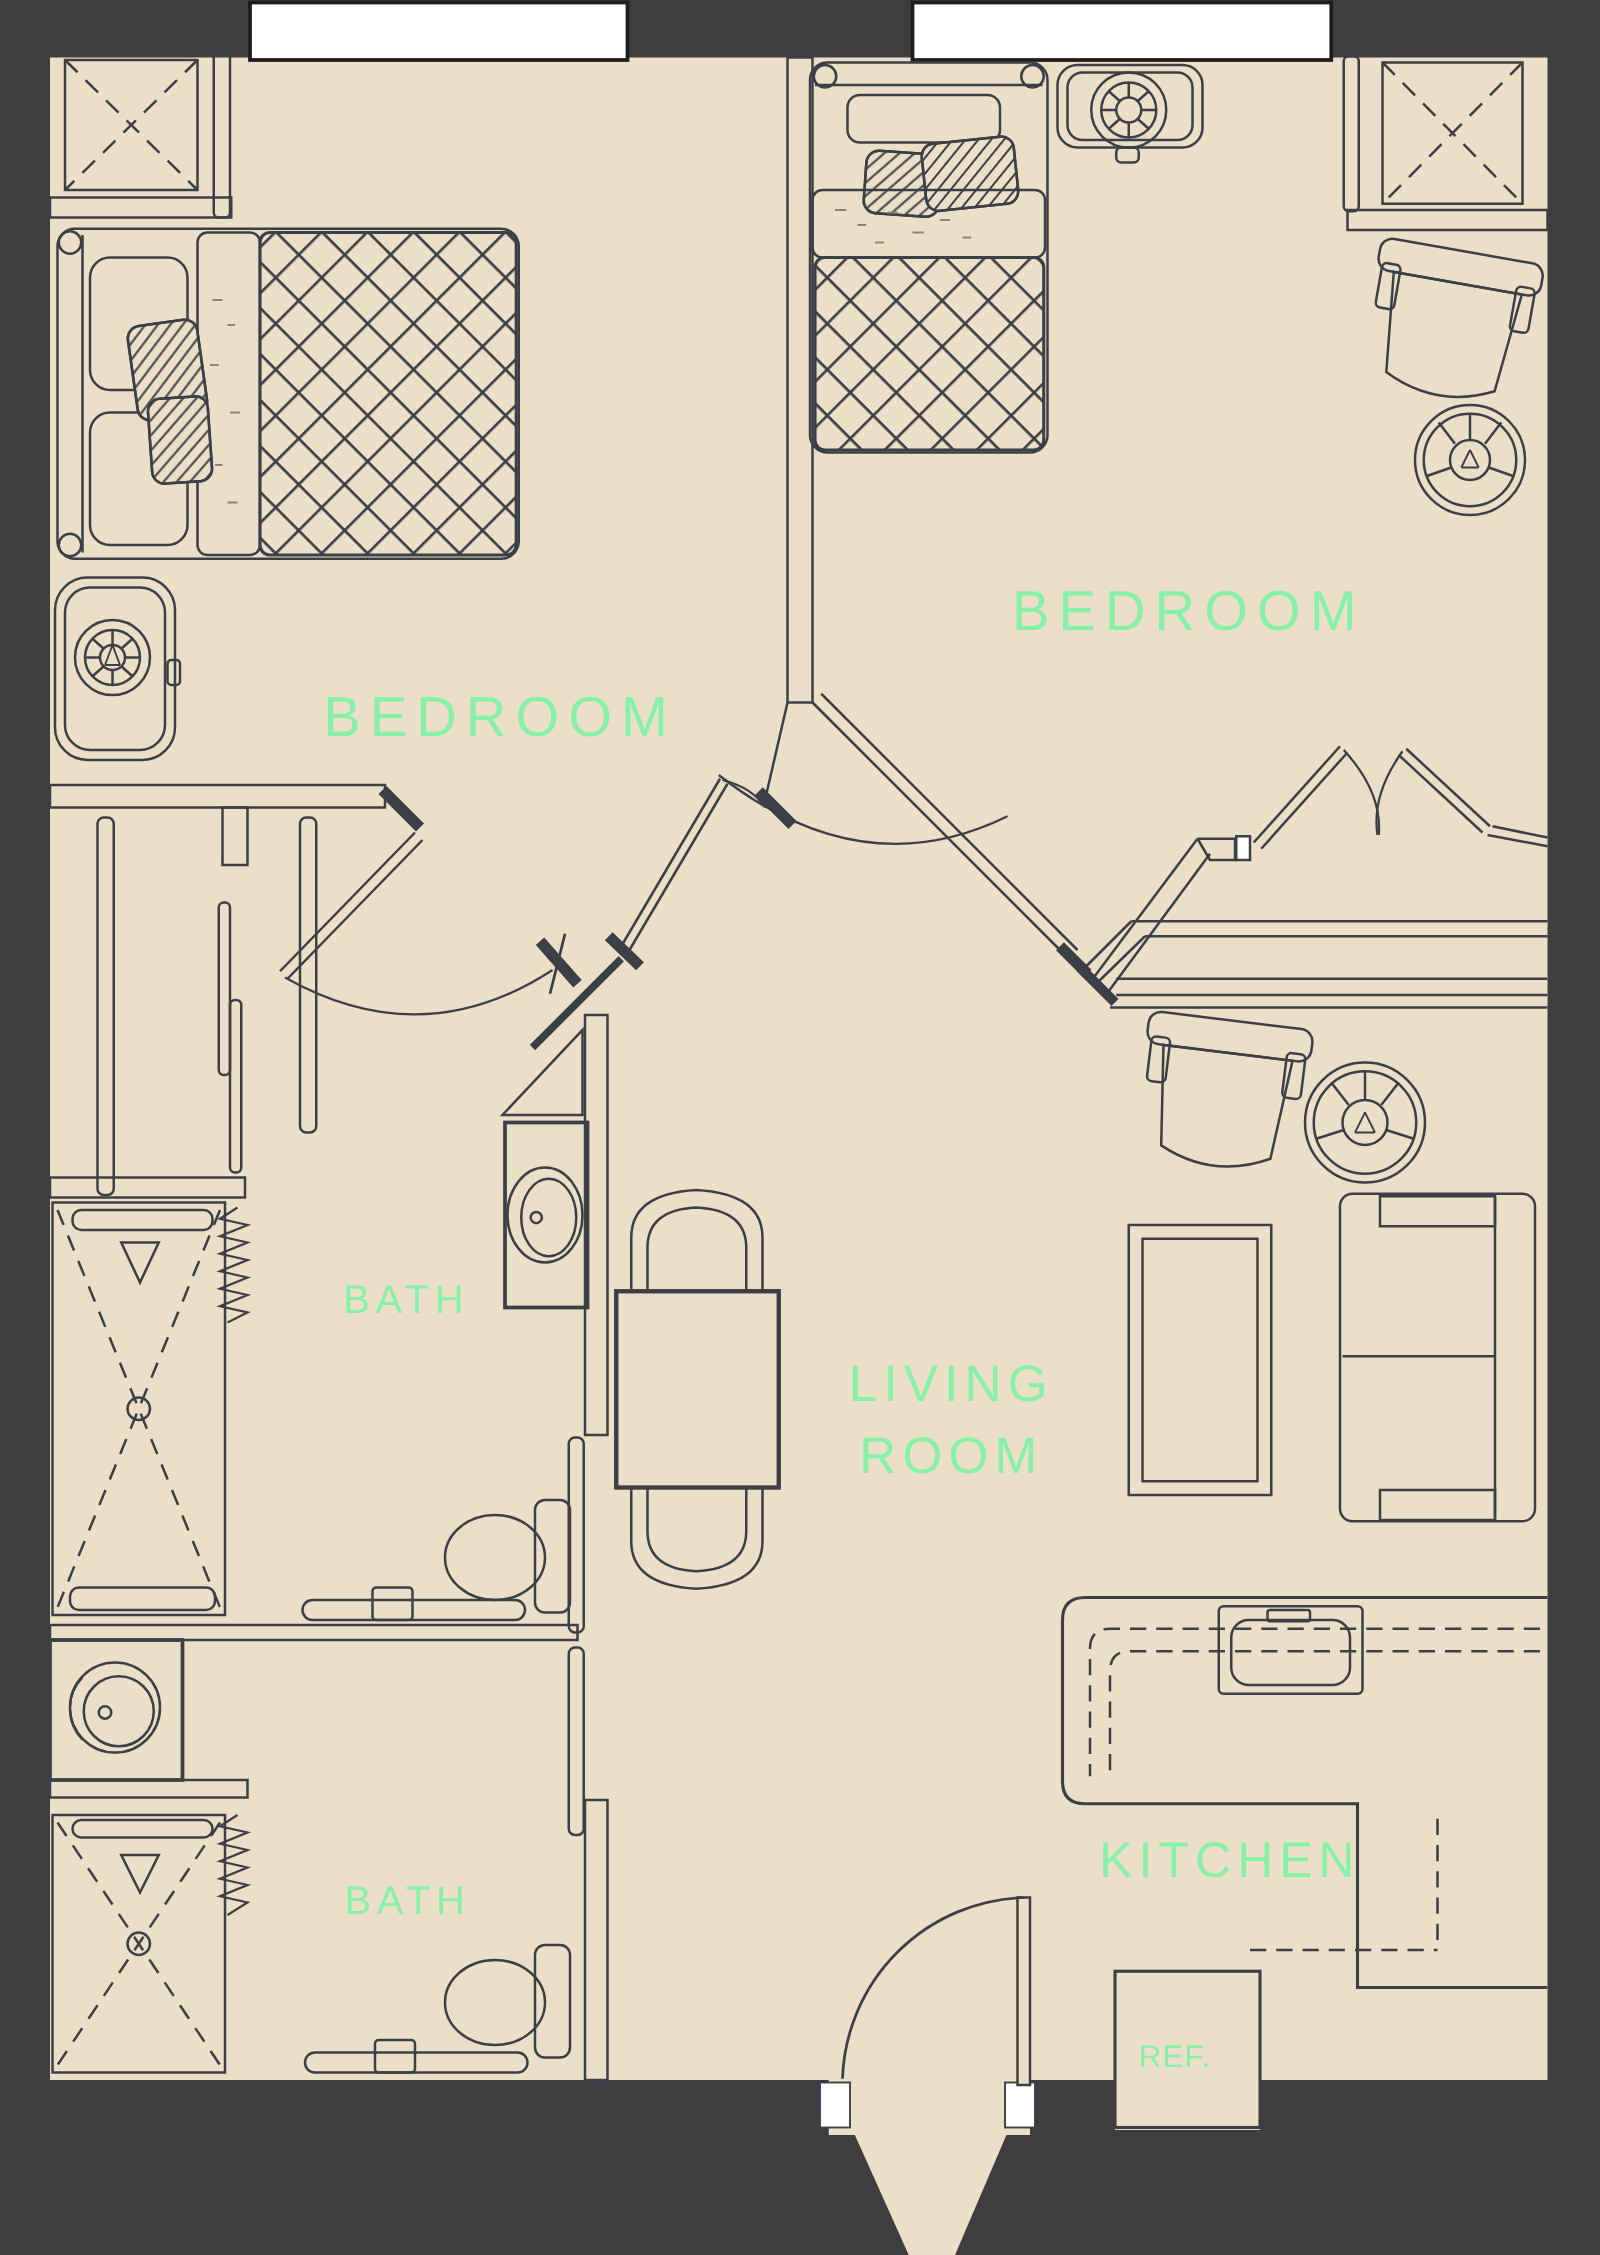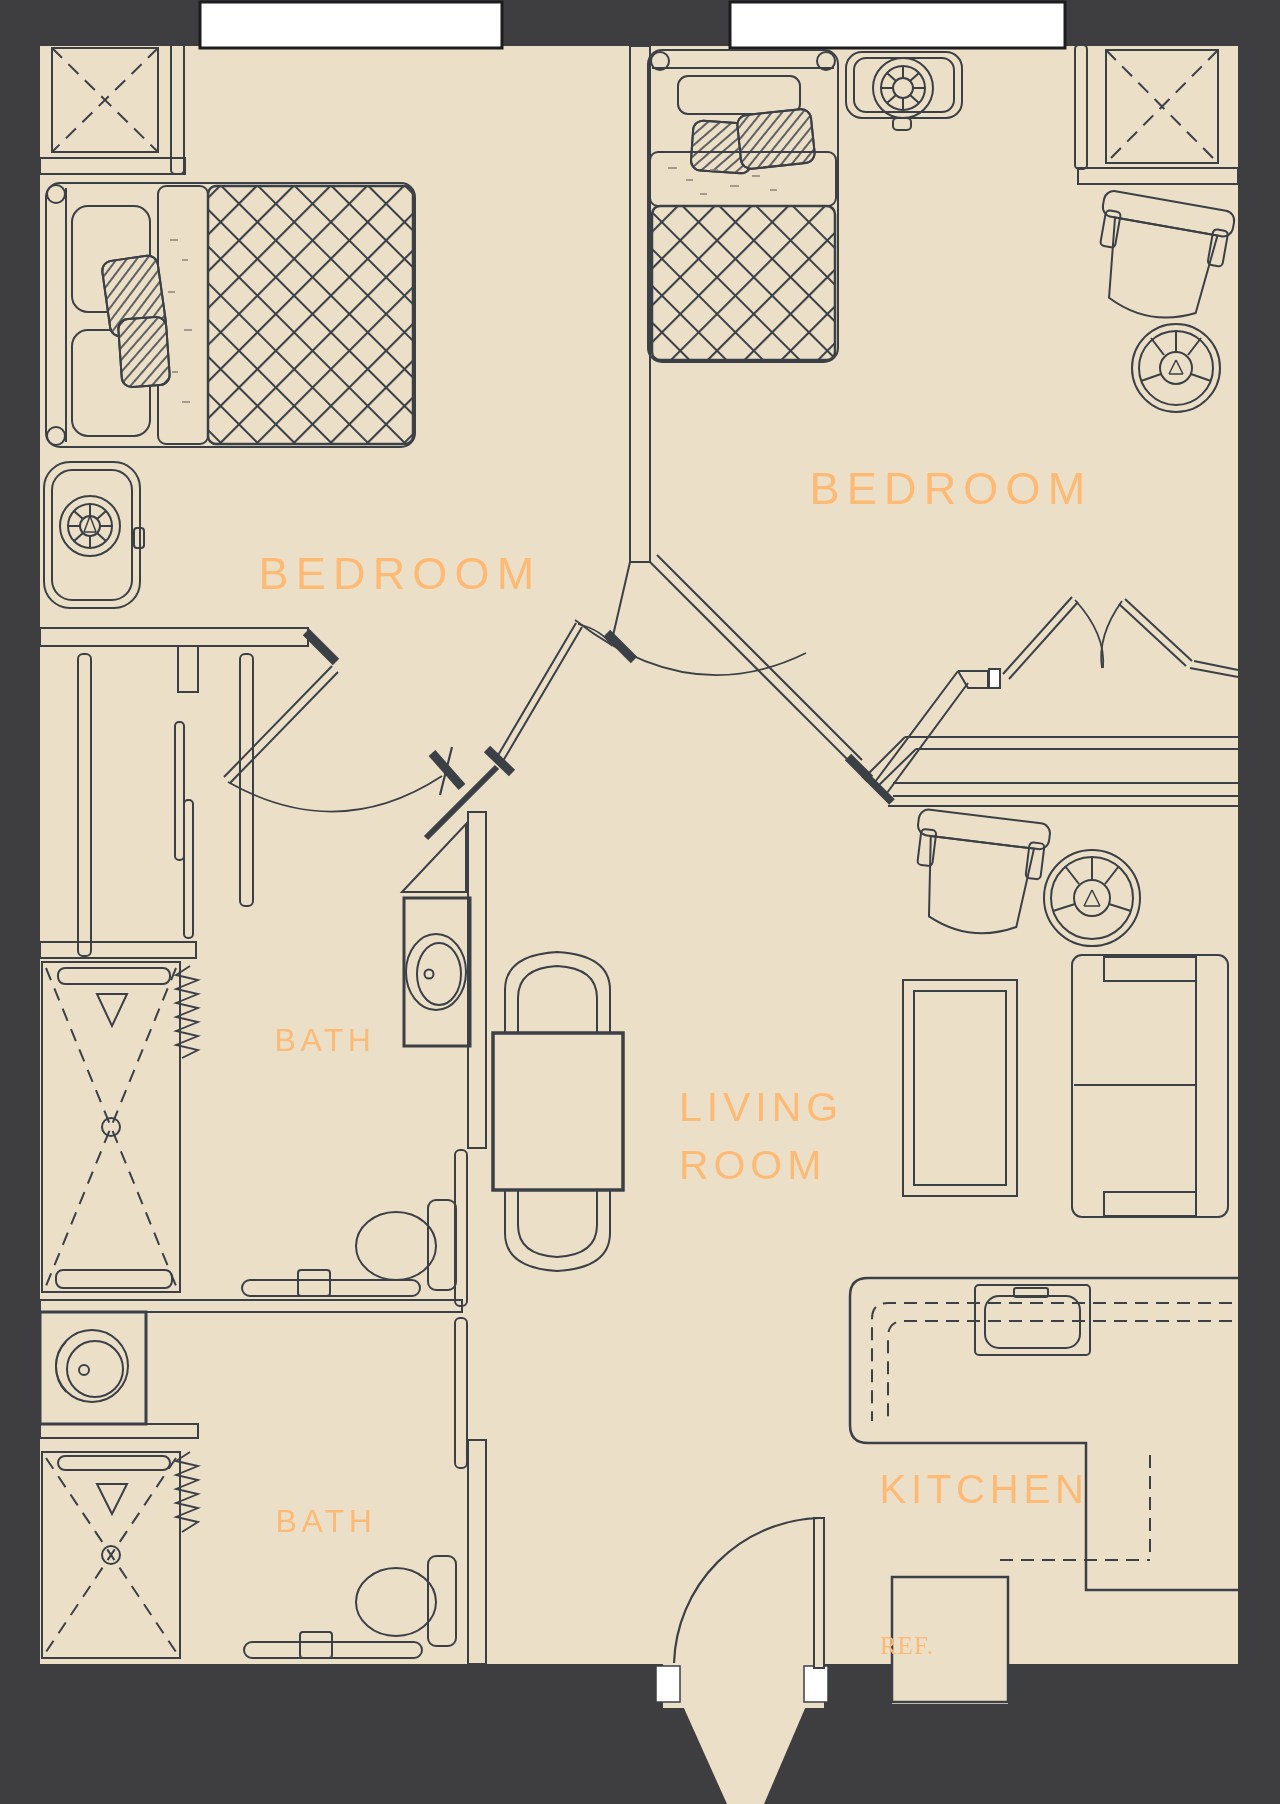--- a/index.html
+++ b/index.html
@@ -1,20 +1,20 @@
 <!DOCTYPE html>
 <html><head>
 <meta charset="utf-8">
 <style>
   html,body{margin:0;padding:0;background:#2b2b2d;}
   #stage{position:relative;width:1280px;height:1804px;overflow:hidden;background:#3e3e41;
          font-family:"Liberation Sans",sans-serif;}
   #planSvg{position:absolute;left:0;top:0;}
-  .room-label{position:absolute;transform:translate(-50%,-50%);color:#fdba74;font-weight:300;
-              white-space:pre-line;letter-spacing:.16em;user-select:none;}
+  .room-label{position:absolute;transform:translate(-50%,-50%);color:#86efac;font-weight:300;
+              white-space:pre-line;text-align:center;letter-spacing:.16em;user-select:none;}
   .lbl-bedroom{font-size:45px;}
   .lbl-bath{font-size:32px;letter-spacing:.14em;}
   .lbl-living{font-size:41px;line-height:1.42;letter-spacing:.12em;}
   .lbl-kitchen{font-size:40px;letter-spacing:.12em;}
   .lbl-ref{font-size:25px;letter-spacing:.04em;}
 </style>
 </head>
 <body>
 
 <div id="stage">
@@ -313,14 +313,14 @@
   </g>
 </svg>
 
 <div class="room-label lbl-bedroom" style="left:400px;top:574px;">BEDROOM</div>
 <div class="room-label lbl-bedroom" style="left:951px;top:489px;">BEDROOM</div>
 <div class="room-label lbl-bath" style="left:325px;top:1040px;">BATH</div>
 <div class="room-label lbl-bath" style="left:326px;top:1521px;">BATH</div>
 <div class="room-label lbl-kitchen" style="left:984px;top:1489px;">KITCHEN</div>
 <div class="room-label lbl-living" style="left:761px;top:1136px;">LIVING
 ROOM</div>
-<div class="room-label lbl-ref" style="left:907px;top:1646px;font-family:Liberation Serif, serif;">REF.</div>
+<div class="room-label lbl-ref" style="left:940px;top:1646px;">REF.</div>
 </div>
 
 </body></html>

